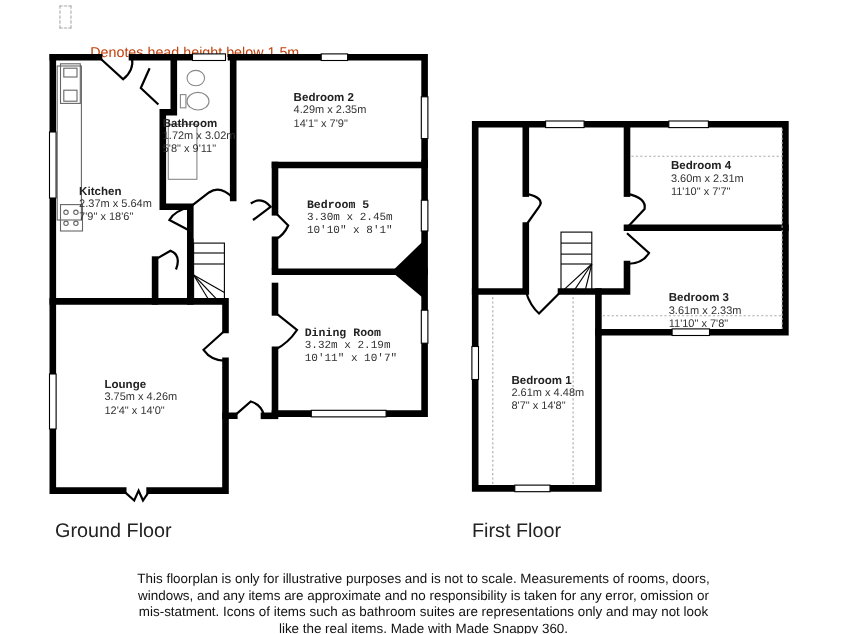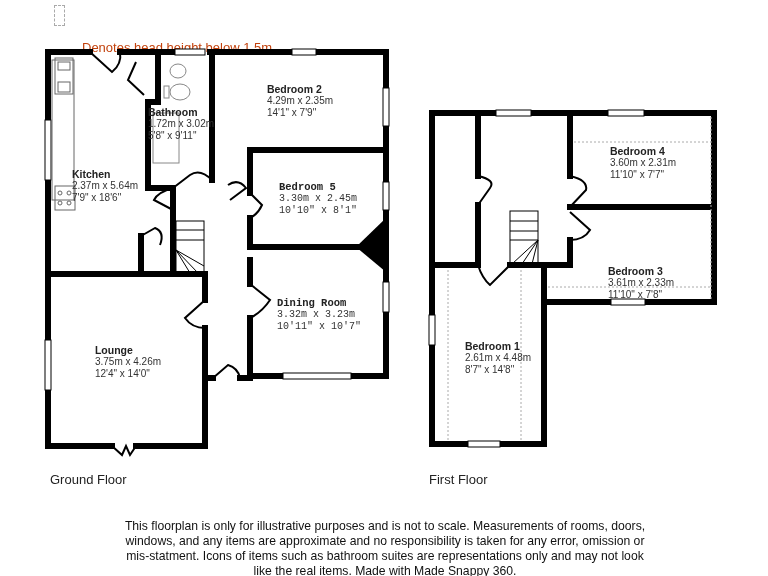--- a/index.html
+++ b/index.html
@@ -3,21 +3,21 @@
 <meta charset="utf-8">
 <style>
   html, body { margin:0; padding:0; background:#ffffff; }
   body { width:768px; height:576px; position:relative; overflow:hidden; font-family:"Liberation Sans", sans-serif; color:#222; }
   .abs { position:absolute; }
   .legend-box { left:54px; top:5px; width:11px; height:21px; border:1px dashed #aaa; box-sizing:border-box; }
   .legend-text { left:82px; top:8px; font-size:13px; color:#c2410c; white-space:nowrap;margin-top:32px; }
   svg.plan { position:absolute; left:0; top:0; }
   .room-label { position:absolute; text-align:left; font-size:10px; line-height:12px; color:#333; white-space:nowrap; transform:translateX(-50%); }
   .room-name { font-weight:bold; font-size:10.5px; color:#222; }
-  .floor-label { position:absolute; font-size:13px; color:#222; white-space:nowrap; }
+  .floor-label { position:absolute; font-size:18px; color:#222; white-space:nowrap; }
   .disclaimer { position:absolute; left:120px; width:530px; top:519px; text-align:center; font-size:12.2px; line-height:15px; color:#111; }
 </style>
 </head>
 <body>
 
 <div class="abs legend-box"></div>
 <div class="abs legend-text">Denotes head height below 1.5m</div>
 
 <svg class="plan" width="768" height="576" viewBox="0 0 768 576">
   <g fill="none" stroke="#000" stroke-width="6" stroke-linecap="square">
@@ -159,21 +159,21 @@
   <div>4.29m x 2.35m</div>
   <div>14'1" x 7'9"</div>
 </div>
 <div class="room-label" style="left:318px; top:181px;font-family:Liberation Mono, monospace;">
   <div class="room-name">Bedroom 5</div>
   <div>3.30m x 2.45m</div>
   <div>10'10" x 8'1"</div>
 </div>
 <div class="room-label" style="left:319px; top:297px;font-family:Liberation Mono, monospace;">
   <div class="room-name">Dining Room</div>
-  <div>3.32m x 3.23m</div>
+  <div>3.32m x 2.19m</div>
   <div>10'11" x 10'7"</div>
 </div>
 <div class="room-label" style="left:128px; top:344px;">
   <div class="room-name">Lounge</div>
   <div>3.75m x 4.26m</div>
   <div>12'4" x 14'0"</div>
 </div>
 
 <div class="room-label" style="left:643px; top:145px;">
   <div class="room-name">Bedroom 4</div>

